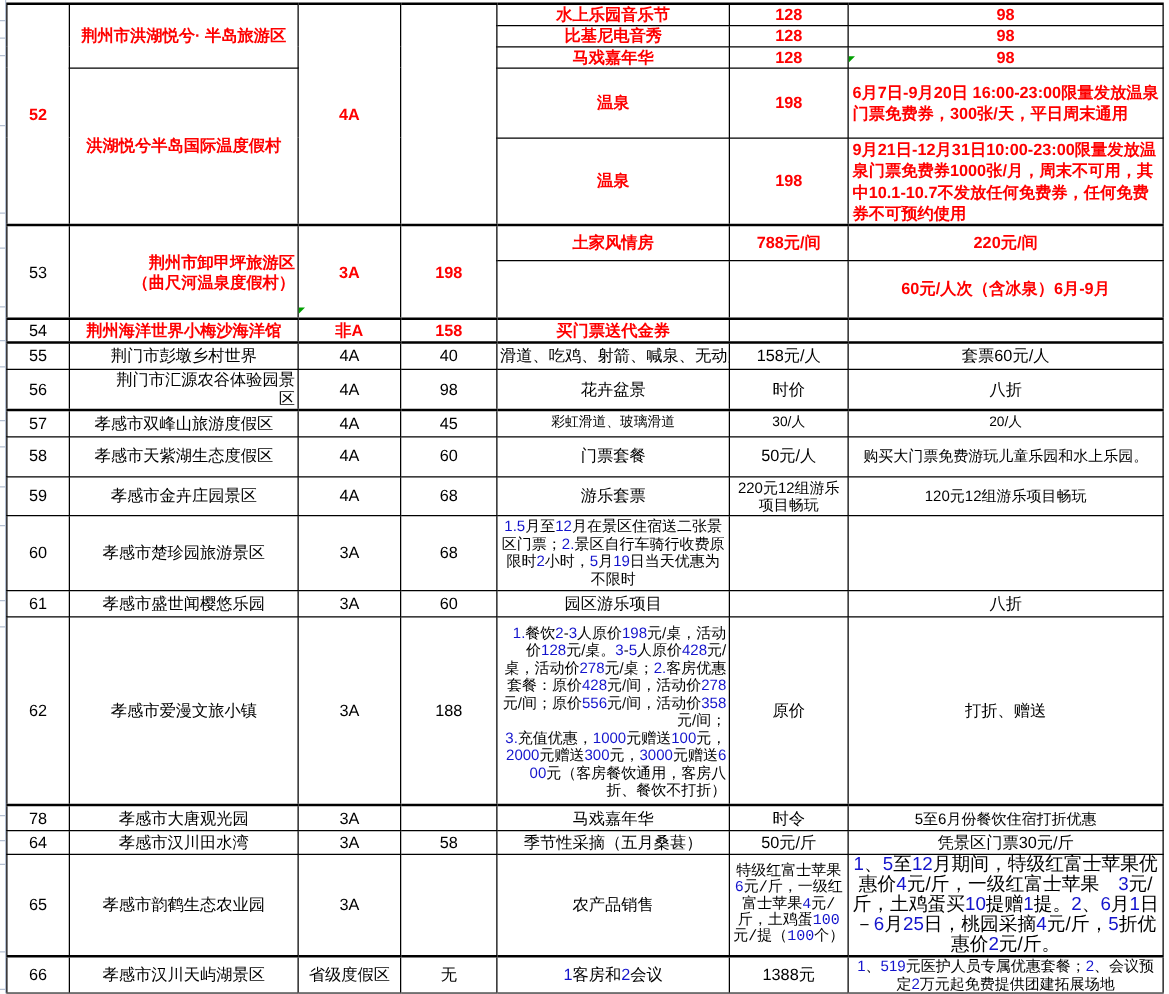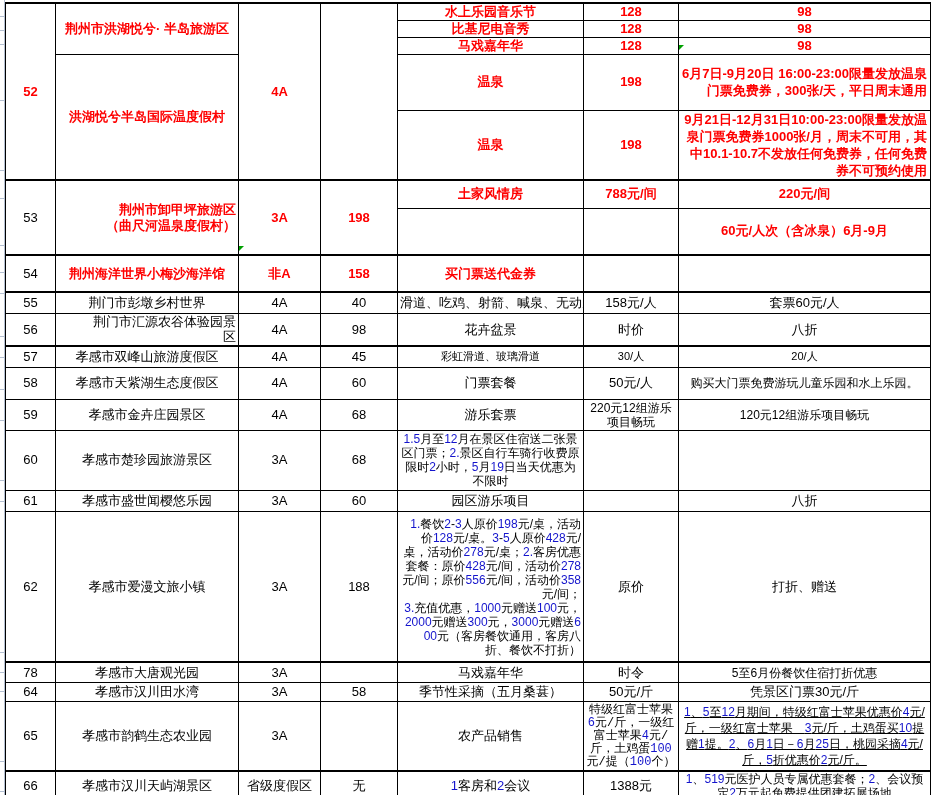--- a/index.html
+++ b/index.html
@@ -7,22 +7,22 @@
          font-family:"Liberation Sans", sans-serif;}
   table.sheet{position:absolute;left:5px;top:2px;width:925px;border-collapse:collapse;table-layout:fixed;}
   td{border:1px solid #000;padding:0 2px;text-align:center;vertical-align:middle;
      font-size:13px;line-height:1.22;color:#000;overflow:hidden;word-break:break-all;}
   .red{color:#fe0000;font-weight:bold;}
   .pre{white-space:pre-wrap;text-align:right;}
   .clip{white-space:nowrap;}
   .sm{font-size:11px;}
   .s12{font-size:12px;line-height:14px;}
   .lh13{line-height:13px;font-family:Liberation Mono, monospace;}
-  .g65{font-size:12px;line-height:16px;text-decoration:underline;}
-  .note{font-size:13px;line-height:17px;text-align:right;padding:0 3px;}
+  .g65{font-size:15px;line-height:16px;}
+  .note{font-size:13px;line-height:17px;text-align:left;padding:0 3px;}
   .bt2{border-top-width:2px;}
   .bb2{border-bottom-width:2px;}
   .dg{color:#1414cc;}
   .vgrid{position:absolute;left:4px;top:0;width:1px;height:795px;background:#b4c0d2;}
   .stub{position:absolute;left:0;width:4px;height:1px;background:#b4c0d2;}
   .tri{position:absolute;width:0;height:0;border-top:5px solid #00a000;border-right:5px solid transparent;}
 </style>
 </head>
 <body>
 
@@ -81,21 +81,21 @@
       <td class="red bt2">土家风情房</td>
       <td class="red bt2">788元/间</td>
       <td class="red bt2">220元/间</td>
     </tr>
     <tr style="height:47px">
       <td></td>
       <td></td>
       <td class="red">60元/人次（含冰泉）6月-9月</td>
     </tr>
 
-    <tr style="height:37px">
+    <tr style="height:19px">
       <td class="bt2">54</td>
       <td class="red bt2">荆州海洋世界小梅沙海洋馆</td>
       <td class="red bt2">非A</td>
       <td class="red bt2">158</td>
       <td class="red bt2">买门票送代金券</td>
       <td class="bt2"></td>
       <td class="bt2"></td>
     </tr>
 
     <tr style="height:21px">

